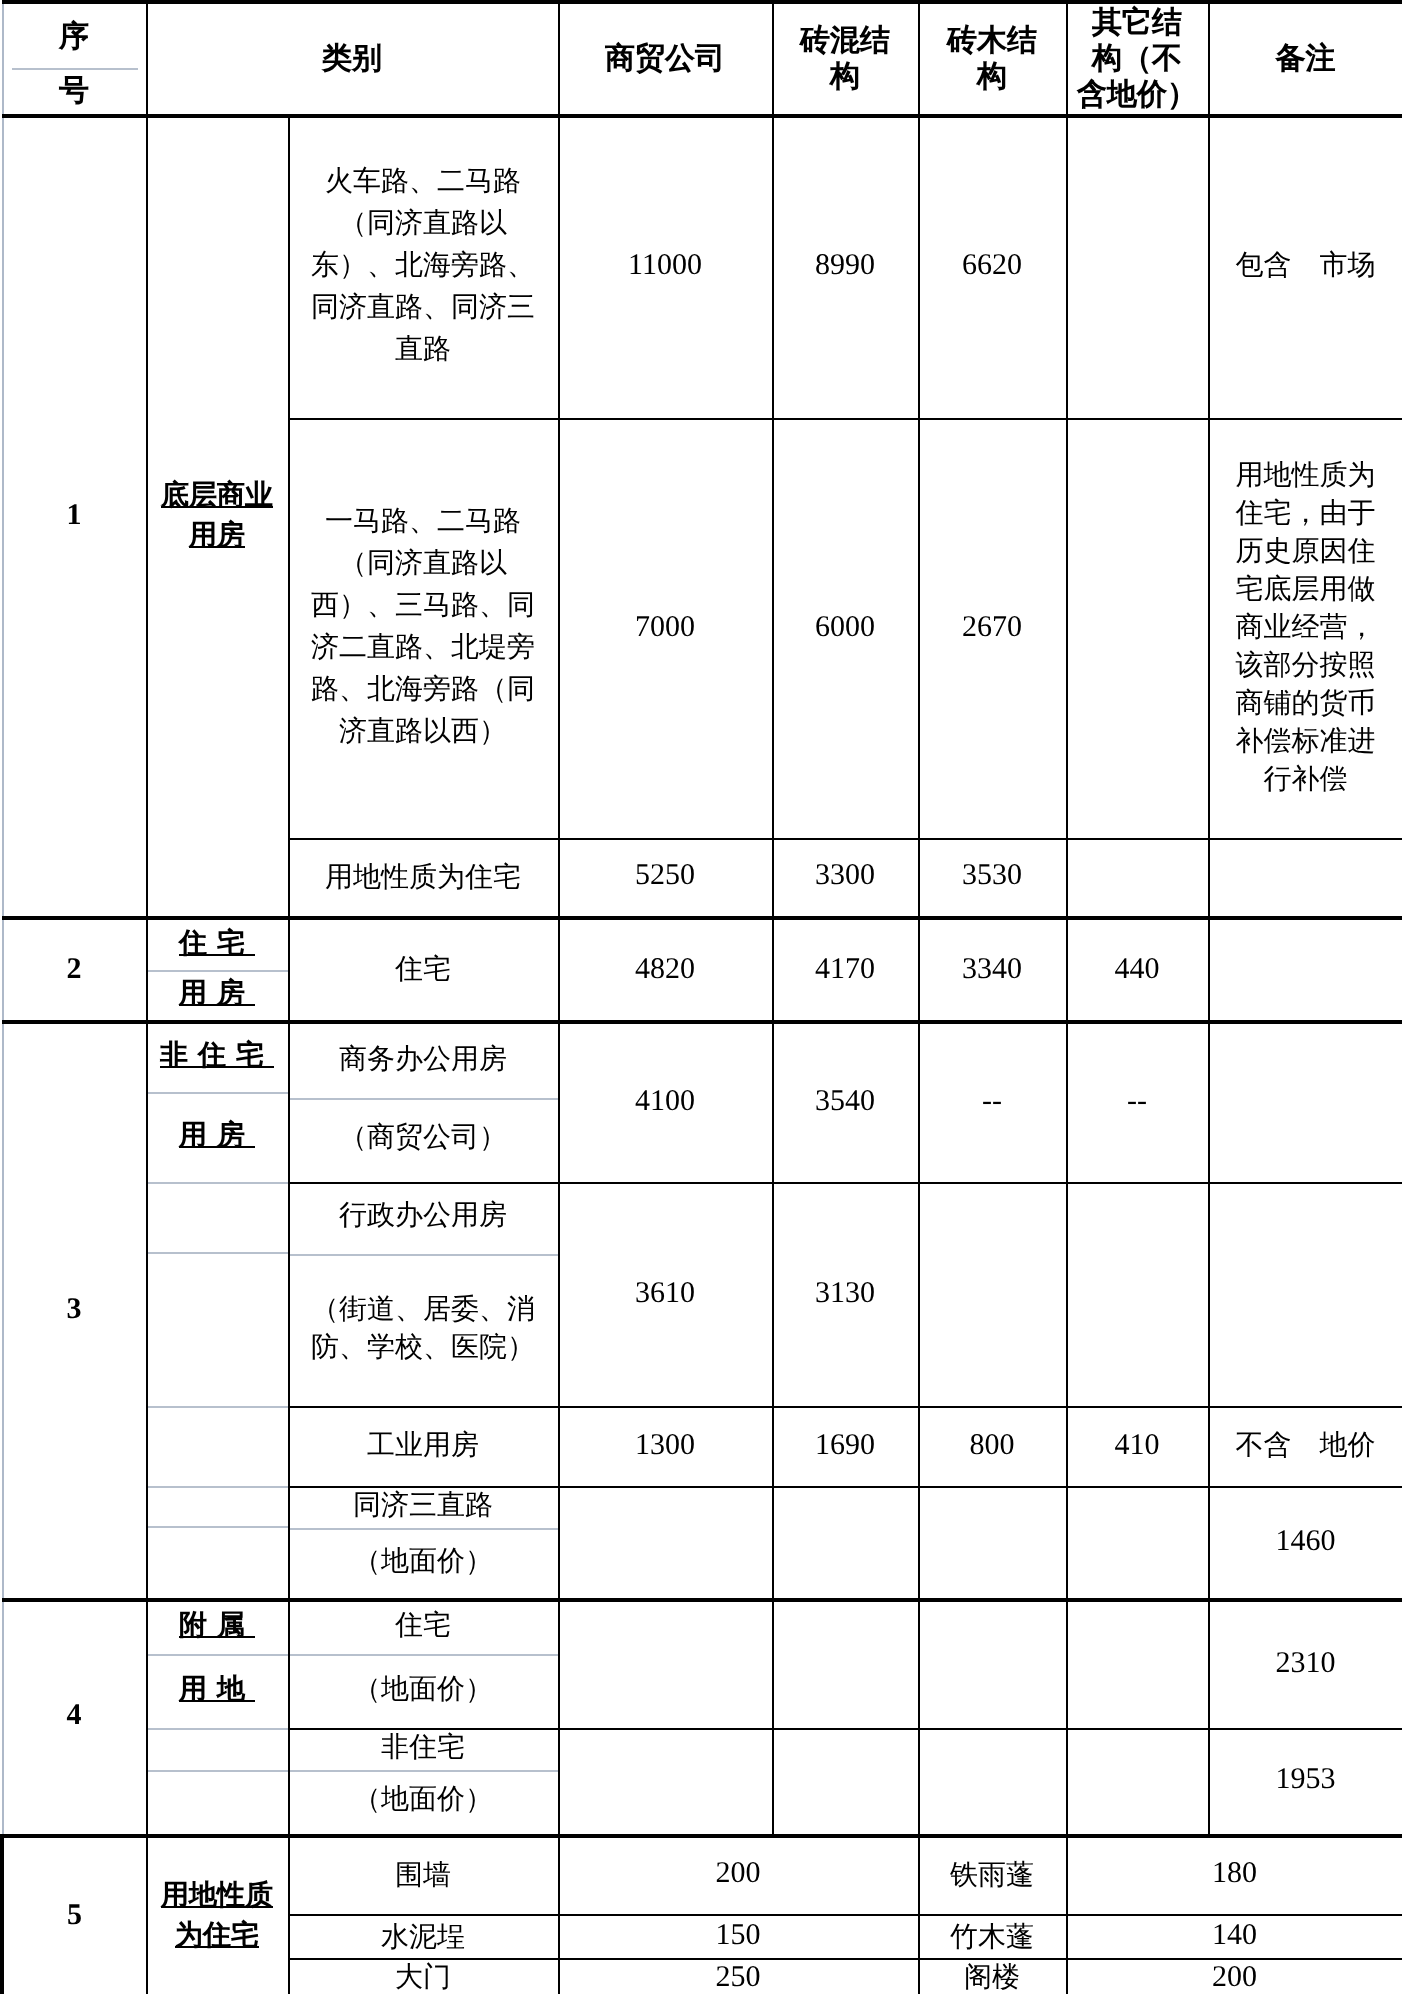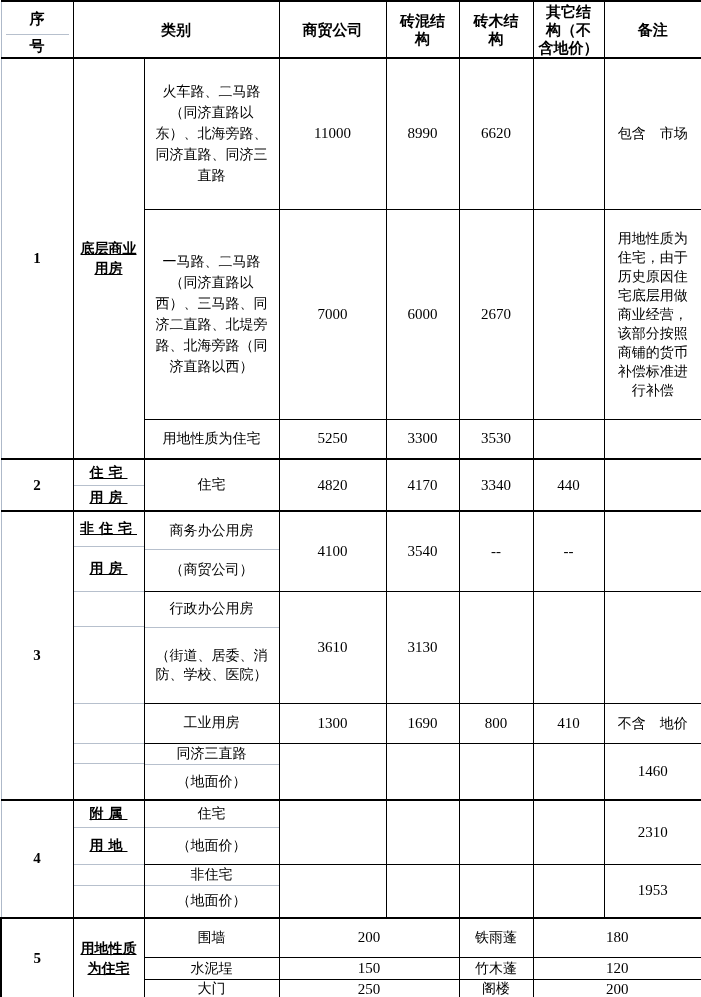--- a/index.html
+++ b/index.html
@@ -229,21 +229,21 @@
     </td>
     <td>围墙</td>
     <td colspan="2" class="num">200</td>
     <td>铁雨蓬</td>
     <td colspan="2" class="br2 num">180</td>
   </tr>
   <tr style="height:22px">
     <td>水泥埕</td>
     <td colspan="2" class="num">150</td>
     <td>竹木蓬</td>
-    <td colspan="2" class="br2 num">120</td>
+    <td colspan="2" class="br2 num">140</td>
   </tr>
   <tr style="height:20px">
     <td class="bb2">大门</td>
     <td colspan="2" class="bb2 num">250</td>
     <td class="bb2">阁楼</td>
     <td colspan="2" class="br2 bb2 num">200</td>
   </tr>
 </tbody>
   </table>
 

